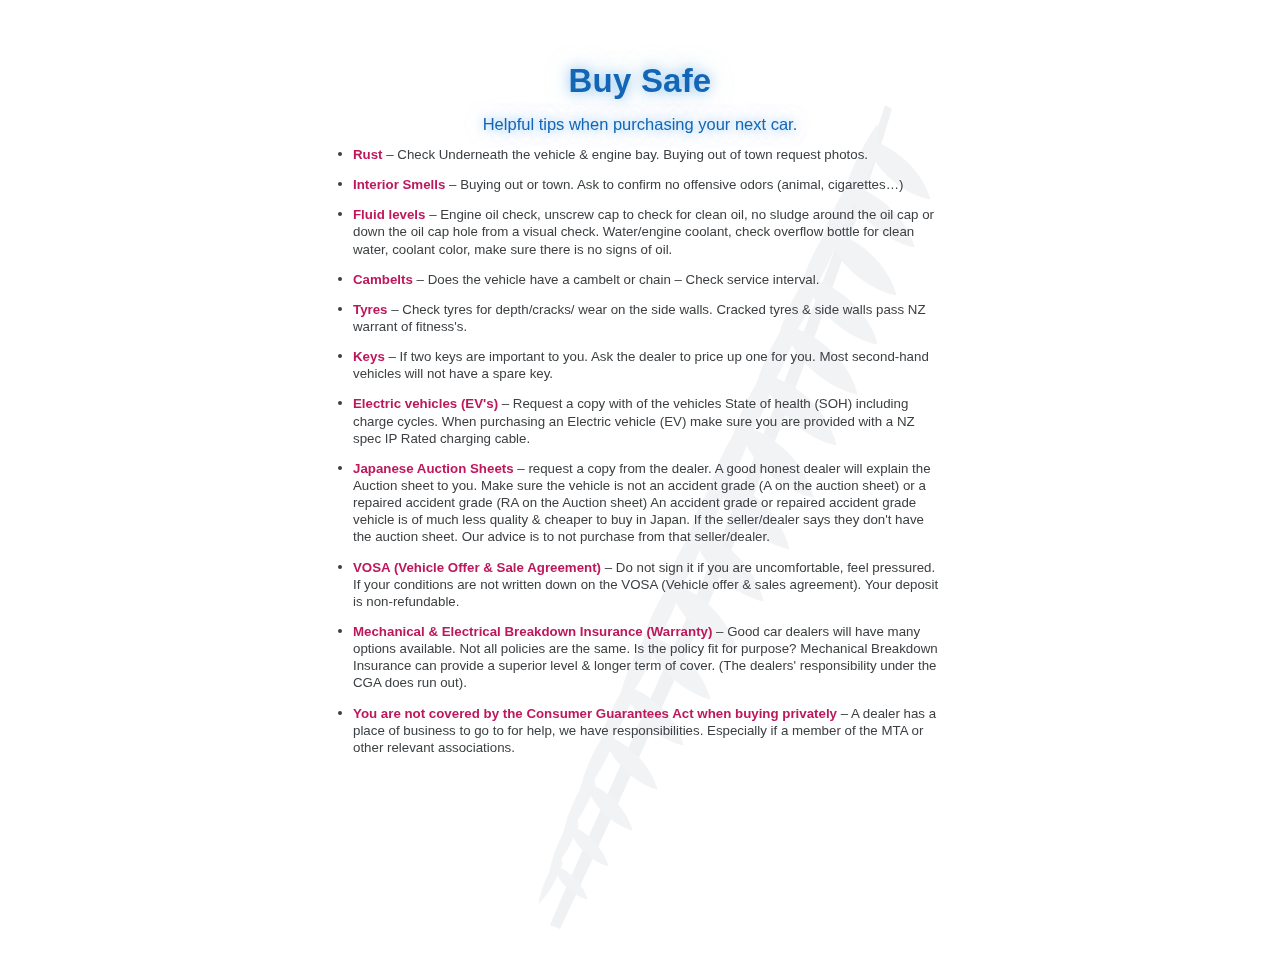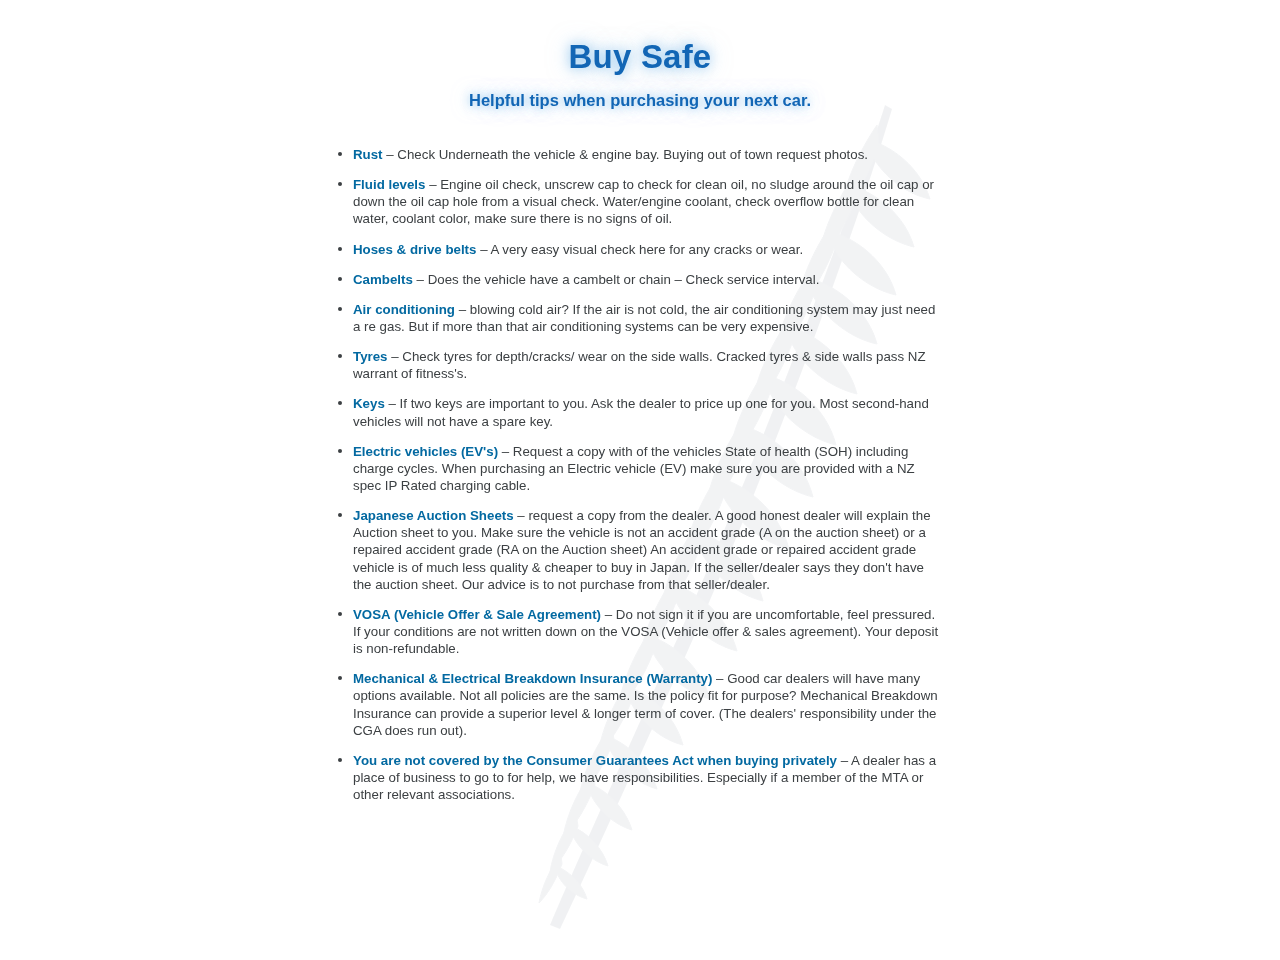--- a/index.html
+++ b/index.html
@@ -36,34 +36,34 @@
   }
 
   .content {
     position: relative;
     z-index: 2;
   }
 
   .doc-title {
     text-align: center;
     margin: 0;
-    padding-top: 38px;
+    padding-top: 62px;
     font-size: 33px;
     font-weight: bold;
     color: #1266b5;
     letter-spacing: 0.2px;
     text-shadow: 0 0 12px rgba(120,185,235,0.75), 0 0 22px rgba(150,200,240,0.5);
   }
 
   .doc-subtitle {
     text-align: center;
     margin: 0;
     padding-top: 15px;
     font-size: 16.5px;
-    font-weight: bold;
+    font-weight: normal;
     color: #1266b5;
     text-shadow: 0 0 10px rgba(130,190,235,0.8), 0 0 18px rgba(160,205,240,0.55);
   }
 
   .tips {
     margin: 0;
     padding: 0;
     list-style: none;
     position: absolute;
     left: 338px;
@@ -87,21 +87,21 @@
     left: 0px;
     top: 6px;
     width: 4px;
     height: 4px;
     border-radius: 50%;
     background: #3c4043;
   }
 
   .tip .term {
     font-weight: bold;
-    color: #0369a1;
+    color: #be185d;
   }
 
   .tip .body {
     color: #3c4043;
     text-align: center;
   }
 </style>
 </head>
 <body>
 
@@ -157,36 +157,32 @@
   <div class="content">
     <h1 class="doc-title">Buy Safe</h1>
     <h2 class="doc-subtitle">Helpful tips when purchasing your next car.</h2>
 
     <ul class="tips">
       <li class="tip">
         <span class="term">Rust</span>
         <span class="body">– Check Underneath the vehicle &amp; engine bay. Buying out of town request photos.</span>
       </li>
       <li class="tip">
+        <span class="term">Interior Smells</span>
+        <span class="body">– Buying out or town. Ask to confirm no offensive odors (animal, cigarettes…)</span>
+      </li>
+      <li class="tip">
         <span class="term">Fluid levels</span>
         <span class="body">– Engine oil check, unscrew cap to check for clean oil, no sludge around the oil cap or down the oil cap hole from a visual check. Water/engine coolant, check overflow bottle for clean water, coolant color, make sure there is no signs of oil.</span>
       </li>
       <li class="tip">
-        <span class="term">Hoses &amp; drive belts</span>
-        <span class="body">– A very easy visual check here for any cracks or wear.</span>
-      </li>
-      <li class="tip">
         <span class="term">Cambelts</span>
         <span class="body">– Does the vehicle have a cambelt or chain – Check service interval.</span>
       </li>
       <li class="tip">
-        <span class="term">Air conditioning</span>
-        <span class="body">– blowing cold air? If the air is not cold, the air conditioning system may just need a re gas. But if more than that air conditioning systems can be very expensive.</span>
-      </li>
-      <li class="tip">
         <span class="term">Tyres</span>
         <span class="body">– Check tyres for depth/cracks/ wear on the side walls. Cracked tyres &amp; side walls pass NZ warrant of fitness's.</span>
       </li>
       <li class="tip">
         <span class="term">Keys</span>
         <span class="body">– If two keys are important to you. Ask the dealer to price up one for you. Most second-hand vehicles will not have a spare key.</span>
       </li>
       <li class="tip">
         <span class="term">Electric vehicles (EV's)</span>
         <span class="body">– Request a copy with of the vehicles State of health (SOH) including charge cycles. When purchasing an Electric vehicle (EV) make sure you are provided with a NZ spec IP Rated charging cable.</span>

